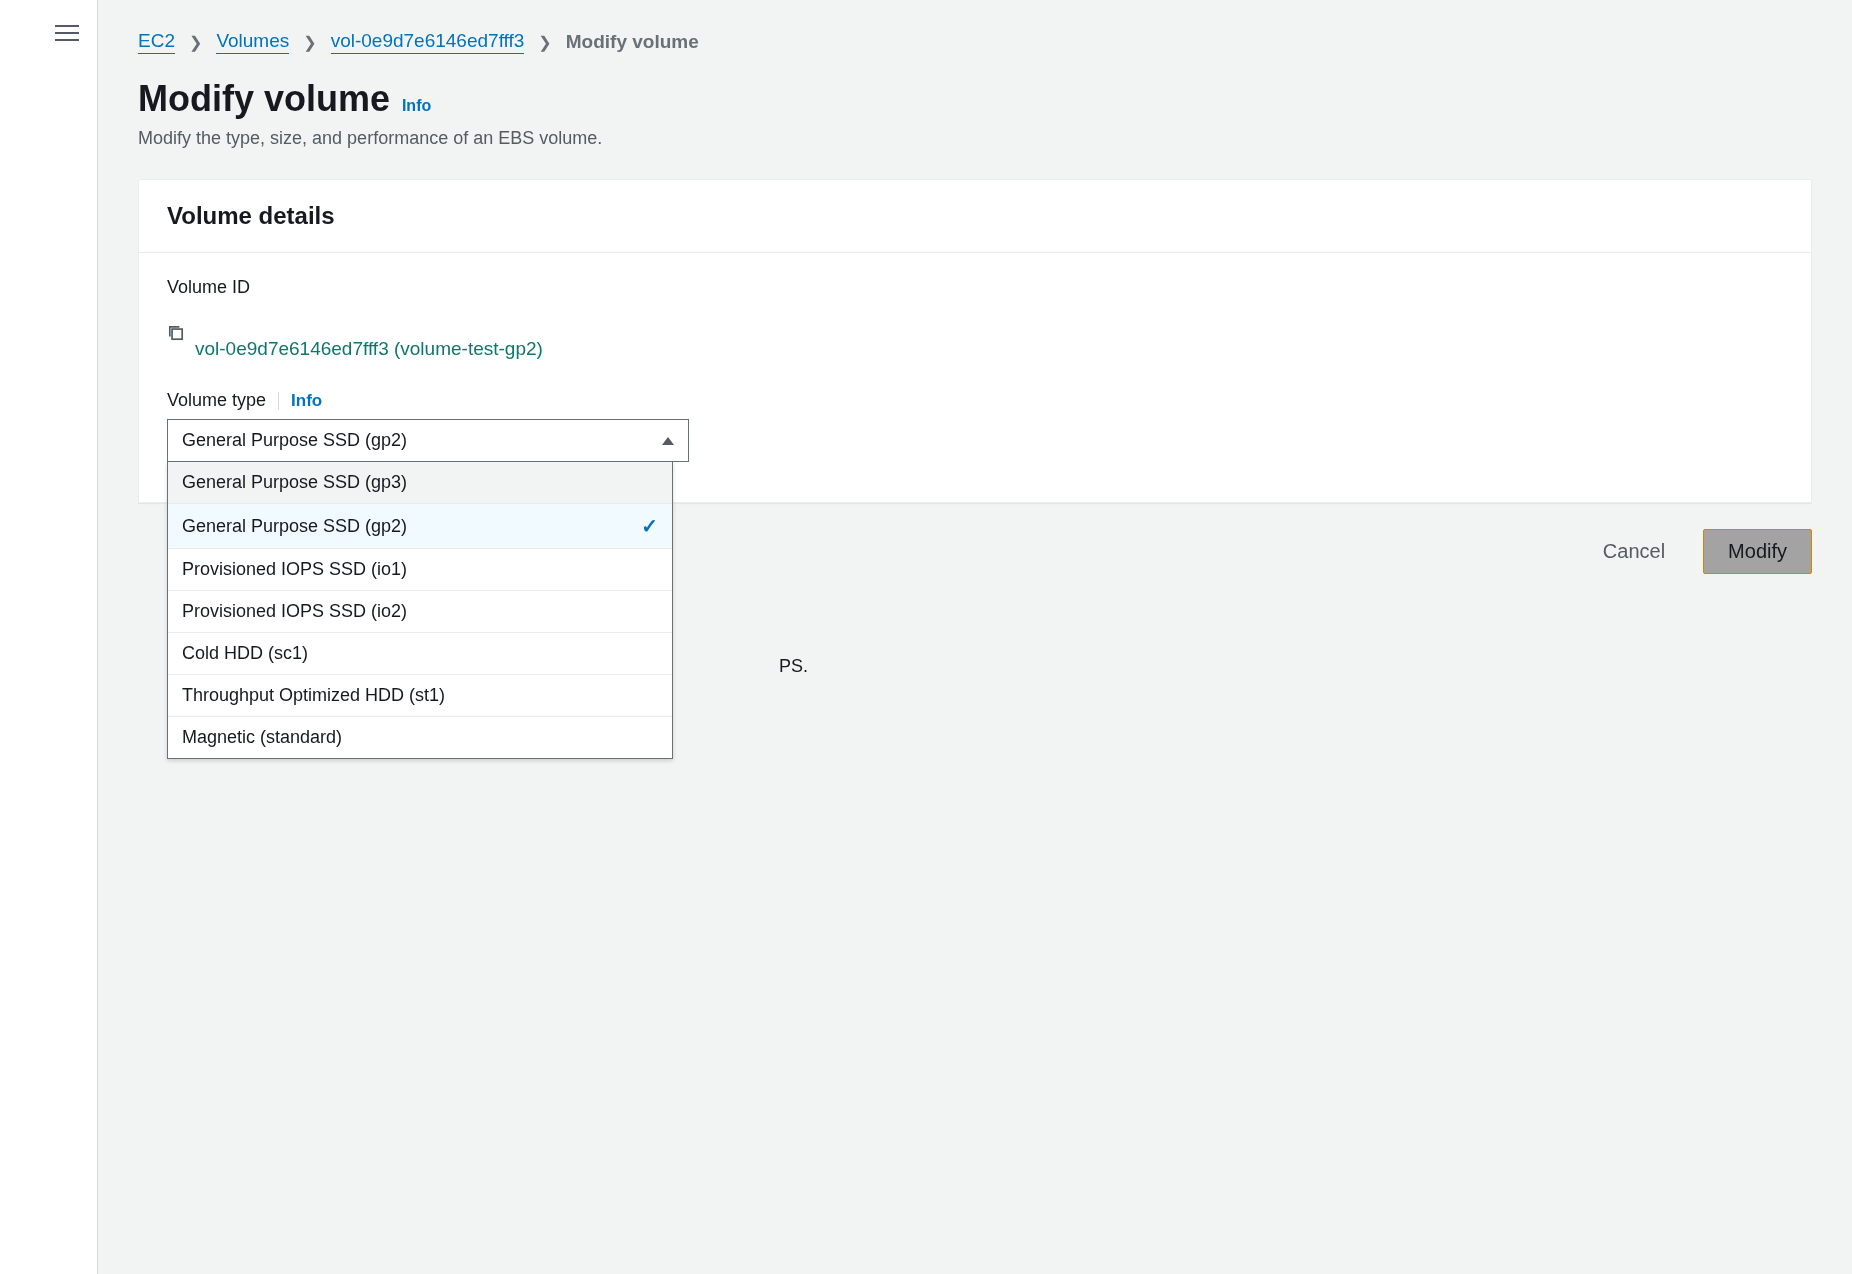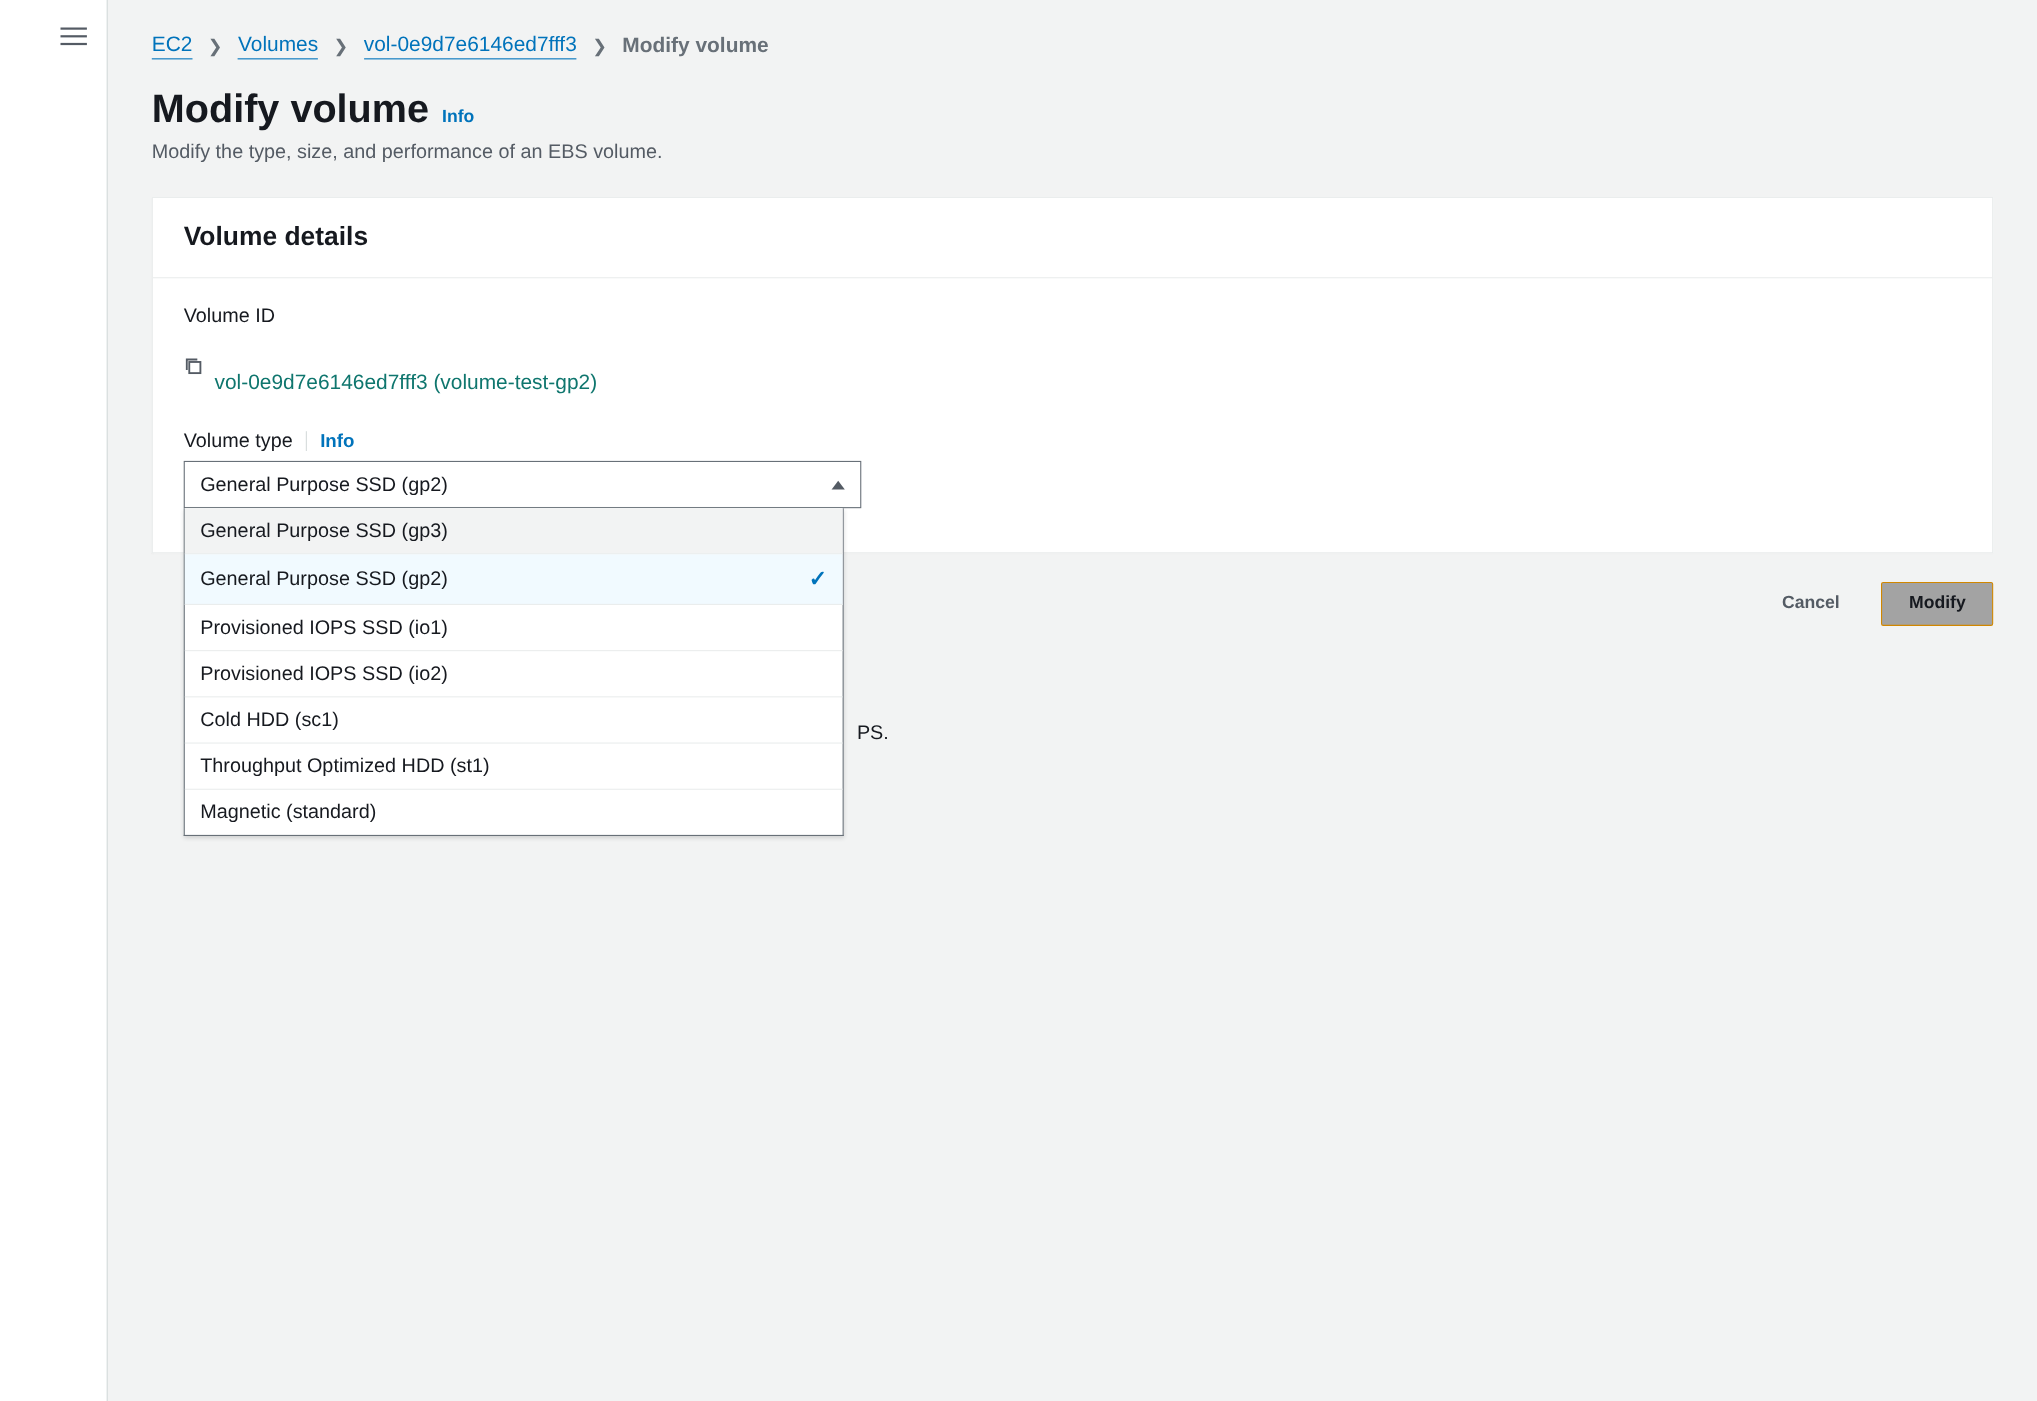--- a/index.html
+++ b/index.html
@@ -120,21 +120,21 @@
   cursor: pointer;
   color: #545b64;
 }
 .vol-link {
   color: #0f766e;
   cursor: pointer;
   margin-top: 32px;
 }
 .select-wrap {
   position: relative;
-  width: 616px;
+  width: 522px;
 }
 .select-control {
   border: 1px solid #687078;
   background: #fff;
   padding: 10px 14px;
   display: flex;
   justify-content: space-between;
   align-items: center;
   font-size: 18px;
   cursor: pointer;
@@ -186,22 +186,22 @@
   margin-top: 23px;
 }
 .footer {
   display: flex;
   justify-content: flex-end;
   gap: 14px;
   margin-top: 26px;
 }
 .btn {
   padding: 10px 24px;
-  font-size: 16px;
-  font-weight: 700;
+  font-size: 20px;
+  font-weight: 400;
   border-radius: 2px;
   cursor: pointer;
   border: none;
   background: transparent;
 }
 .btn-cancel {
   color: #545b64;
 }
 .btn-primary {
   background: #a3a3a3;

